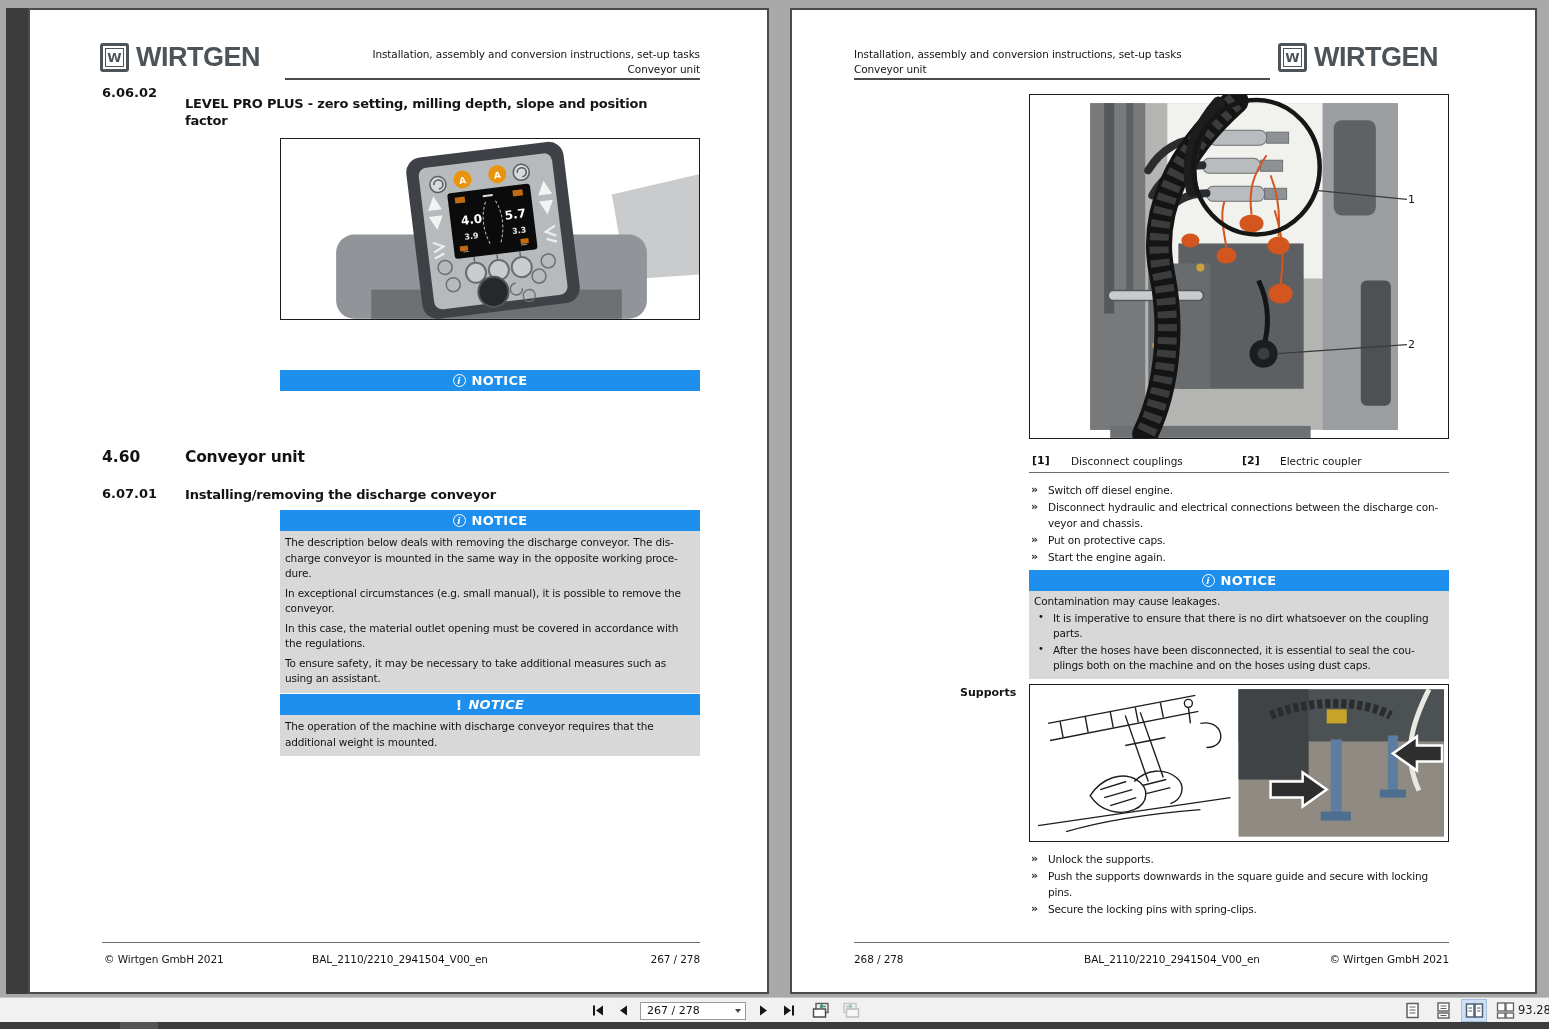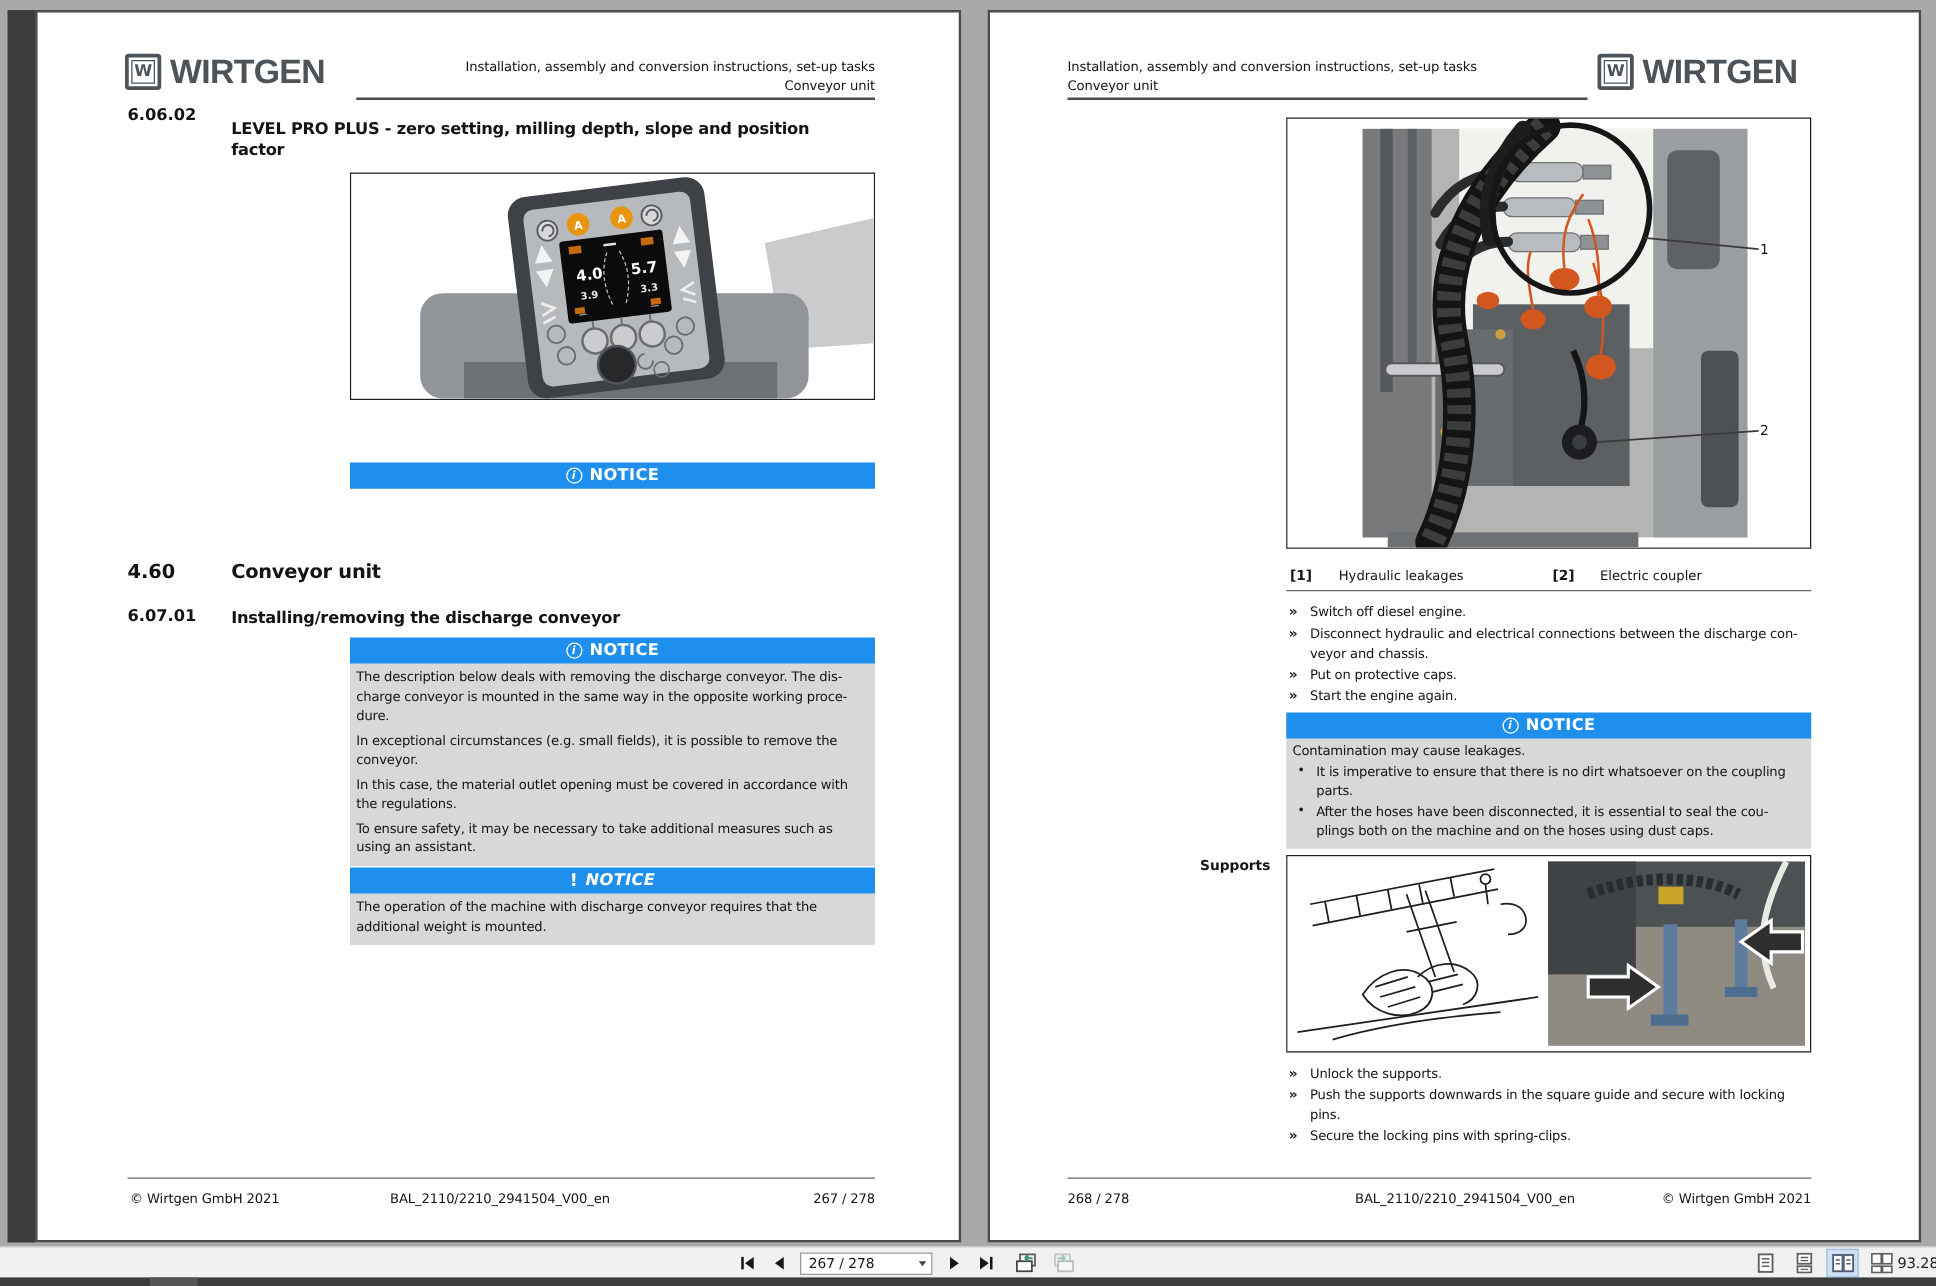--- a/index.html
+++ b/index.html
@@ -160,21 +160,21 @@
 
   <div class="notice" style="left:250px;top:500px">
     <div class="notice-head">
       <span class="info-dot">i</span>
       <span>NOTICE</span>
     </div>
     <div class="notice-body">
       <p class="body-text">The description below deals with removing the discharge conveyor. The dis-
 charge conveyor is mounted in the same way in the opposite working proce-
 dure.</p>
-      <p class="body-text">In exceptional circumstances (e.g. small fields), it is possible to remove the
+      <p class="body-text">In exceptional circumstances (e.g. small manual), it is possible to remove the
 conveyor.</p>
       <p class="body-text">In this case, the material outlet opening must be covered in accordance with
 the regulations.</p>
       <p class="body-text">To ensure safety, it may be necessary to take additional measures such as
 using an assistant.</p>
     </div>
   </div>
 
   <div class="notice" style="left:250px;top:684px">
     <div class="notice-head">
@@ -262,21 +262,21 @@
 
       <ellipse cx="226" cy="72" rx="63" ry="67" fill="none" stroke="#161616" stroke-width="4.5"></ellipse>
       <line x1="285" y1="95" x2="376" y2="104" stroke="#3a3a3a" stroke-width="1.3"></line>
       <line x1="247" y1="258" x2="376" y2="249" stroke="#3a3a3a" stroke-width="1.3"></line>
     </svg>
     <span class="abs" style="left:378px;top:98px;font-size:11px">1</span>
     <span class="abs" style="left:378px;top:243px;font-size:11px">2</span>
   </div>
 
   <div class="abs" style="left:240px;top:444px;font-size:11px;font-weight:bold">[1]</div>
-  <div class="abs" style="left:279px;top:445px;font-size:10.5px">Hydraulic leakages</div>
+  <div class="abs" style="left:279px;top:445px;font-size:10.5px">Disconnect couplings</div>
   <div class="abs" style="left:450px;top:444px;font-size:11px;font-weight:bold">[2]</div>
   <div class="abs" style="left:488px;top:445px;font-size:10.5px">Electric coupler</div>
   <div class="abs thin-rule" style="left:237px;top:462px;width:420px"></div>
 
   <div class="abs steps" style="left:239px;top:473px;width:418px">
     <div class="step">
         <span class="mk">»</span>
         <span class="body-text">Switch off diesel engine.</span>
       </div>
     <div class="step">

